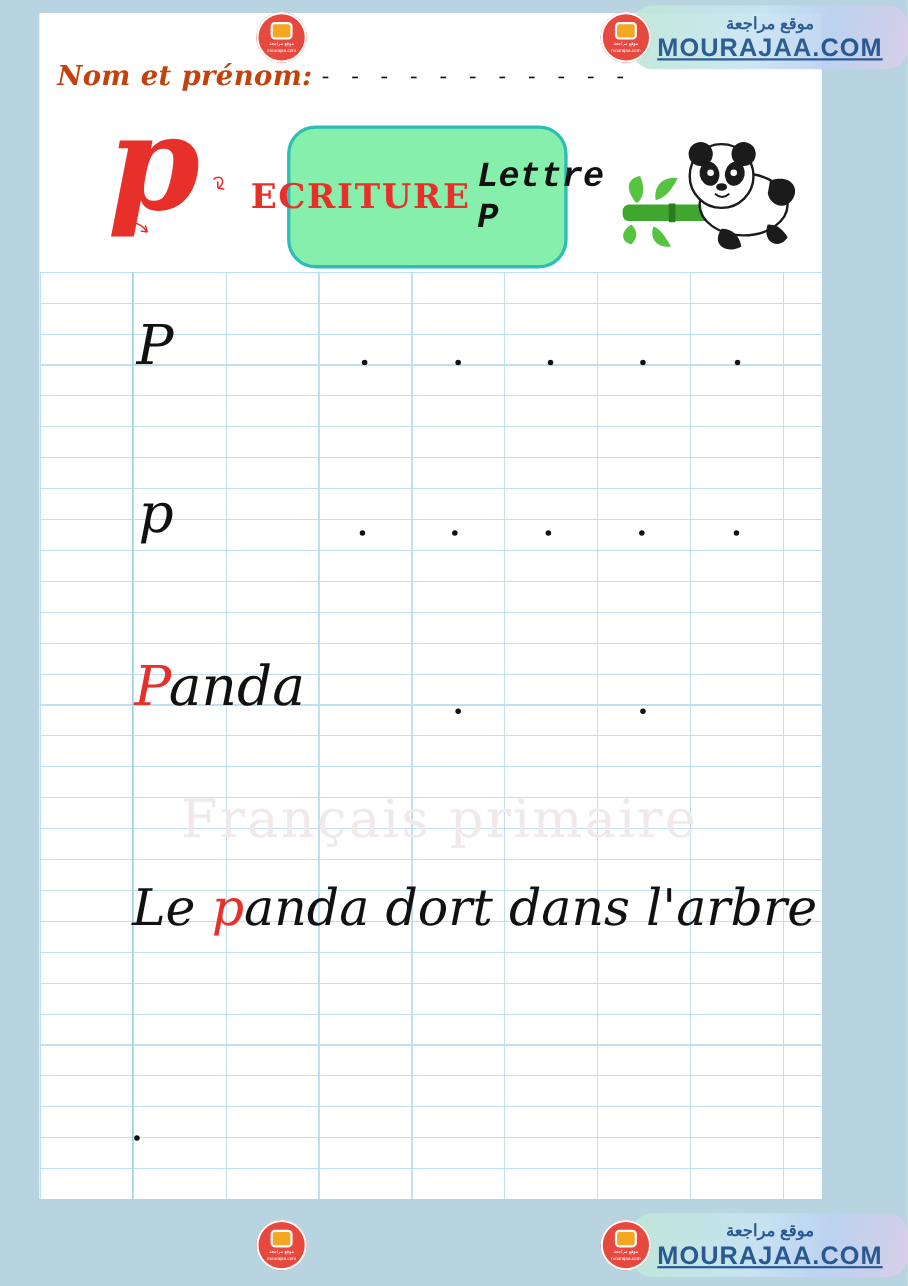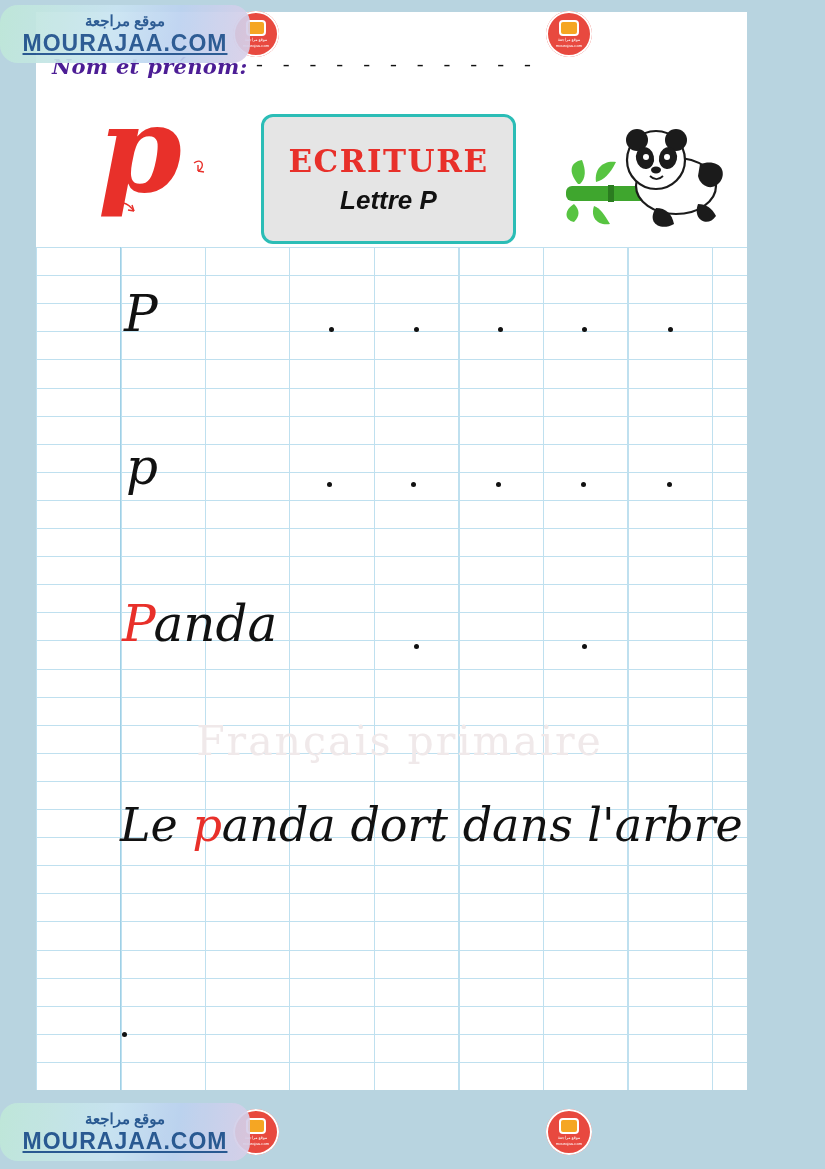--- a/index.html
+++ b/index.html
@@ -16,21 +16,21 @@
     background: #b8d4e0;
   }
 
   
   .wm-banner {
     position: absolute;
     left: 0; right: 0;
     height: 68px;
     display: flex;
     align-items: center;
-    justify-content: flex-start;
+    justify-content: flex-end;
     z-index: 40;
     pointer-events: none;
   }
   .wm-top { top: 0; }
   .wm-bottom { bottom: 3px; }
   .wm-pill {
     position: relative;
     width: 250px; height: 58px;
     border-radius: 18px;
     background: linear-gradient(100deg,#bfe8d8 0%, #c9e4f2 45%, #bcd2f0 70%, #d9cfe8 100%);
@@ -103,22 +103,22 @@
   .name-line {
     position: absolute;
     left: 16px; top: 42px;
     display: flex;
     align-items: flex-end;
     gap: 6px;
   }
   .name-label {
     font-family: "DejaVu Serif", serif;
     font-style: italic;
-    font-size: 21px;
-    color: #4c1d95;
+    font-size: 25px;
+    color: #c2410c;
     font-weight: bold;
     letter-spacing: .3px;
   }
   .name-dashes {
     font-family: "Liberation Mono", monospace;
     font-size: 19px;
     color: #111;
     letter-spacing: 2px;
     padding-bottom: 2px;
   }
@@ -138,40 +138,40 @@
     color: #e8302a;
     line-height: 1;
     font-weight: bold;
   }
 
   
   .title-badge {
     position: absolute;
     left: 225px; top: 102px;
     width: 255px; height: 130px;
-    background: #e5e5e5;
+    background: #86efac;
     border: 3px solid #2bbdb6;
-    border-radius: 12px;
-    display: flex;
-    flex-direction: column;
+    border-radius: 26px;
+    display: flex;
+    flex-direction: row;
     align-items: center;
     justify-content: center;
     gap: 6px;
   }
   .title-main {
     font-family: "DejaVu Serif", serif;
     font-size: 31px;
     color: #e8302a;
     font-weight: bold;
     letter-spacing: 1.5px;
   }
   .title-sub {
-    font-family: Liberation Sans, sans-serif;
+    font-family: Liberation Mono, monospace;
     font-style: italic;
-    font-size: 26px;
+    font-size: 32px;
     color: #111;
     font-weight: bold;
   }
 
   
   .panda {
     position: absolute;
     right: 12px; top: 100px;
     width: 175px; height: 130px;
   }
@@ -194,21 +194,21 @@
     background: #9fd0e6;
   }
 
   
   .paper-wm {
     position: absolute;
     left: 0; right: 0;
     top: 470px;
     text-align: center;
     font-family: "DejaVu Serif", serif;
-    font-size: 41px;
+    font-size: 48px;
     color: #f0e9ea;
     letter-spacing: 2px;
     z-index: 2;
     margin-left: 16px;
   }
 
   
   .row {
     position: absolute;
     left: 0; right: 0;

